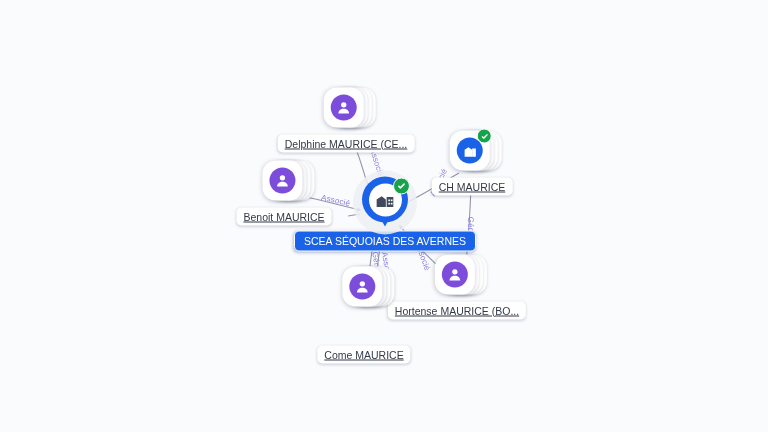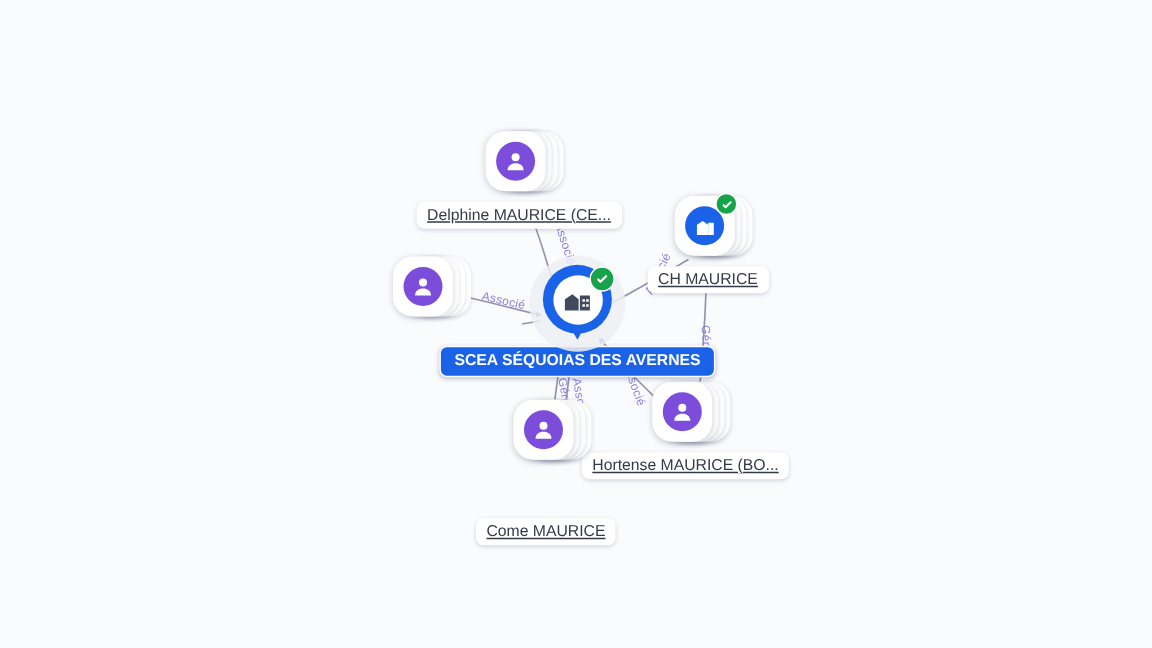--- a/index.html
+++ b/index.html
@@ -161,21 +161,21 @@
     justify-content: center;
     z-index: 2;
   }
   .root-caption {
     margin-top: 2px;
     background: #1a63e8;
     color: #ffffff;
     border-radius: 5px;
     padding: 3px 9px;
     font-size: 10.5px;
-    font-weight: bold;
+    font-weight: normal;
     white-space: nowrap;
     line-height: 13px;
     box-shadow: 0 1px 3px rgba(20,50,120,0.3);
     border: 1.5px solid #ffffff;
   }
 
   
   .edge-label {
     position: absolute;
     font-size: 8px;
@@ -274,20 +274,21 @@
       <div class="stack-card c3"></div>
       <div class="avatar-chip">
         <div class="avatar-circle person">
           <svg width="16" height="16" viewBox="0 0 24 24" fill="#ffffff">
             <circle cx="12" cy="8" r="4"></circle>
             <path d="M4 21c0-4.4 3.6-7 8-7s8 2.6 8 7z"></path>
           </svg>
         </div>
       </div>
     </div>
+    <div class="node-label">Benoit MAURICE</div>
   </div>
 
   <div class="node" style="left:457px; top:287px;text-align:right;">
     <div class="node-stack">
       <div class="stack-card c1"></div>
       <div class="stack-card c2"></div>
       <div class="stack-card c3"></div>
       <div class="avatar-chip">
         <div class="avatar-circle person">
           <svg width="16" height="16" viewBox="0 0 24 24" fill="#ffffff">

